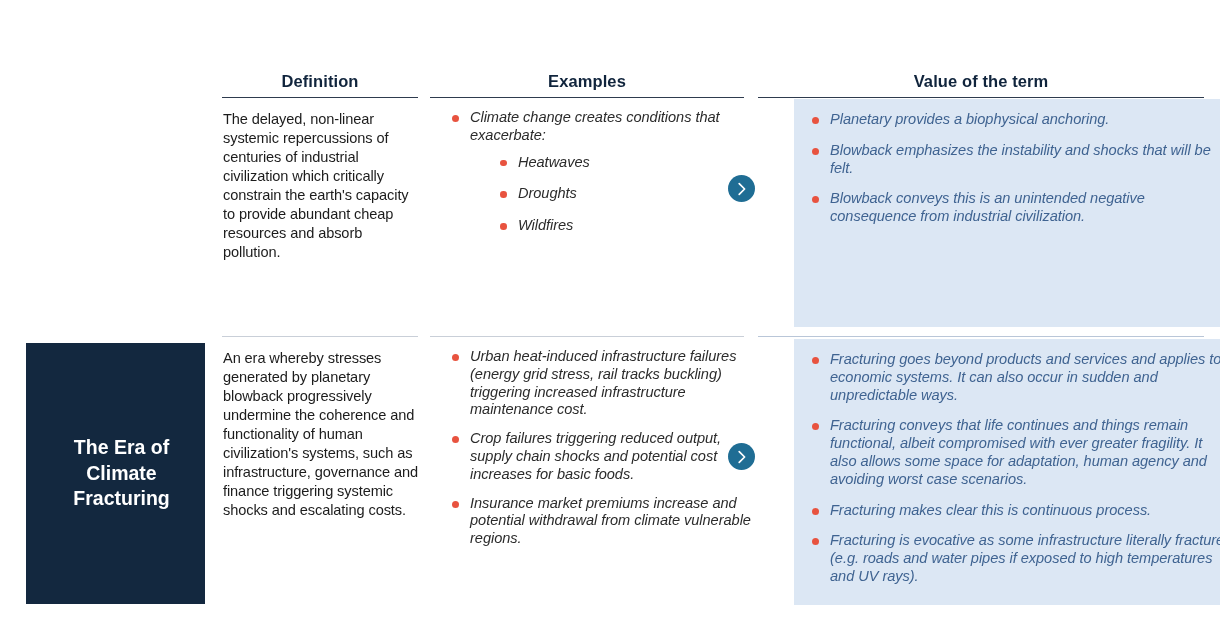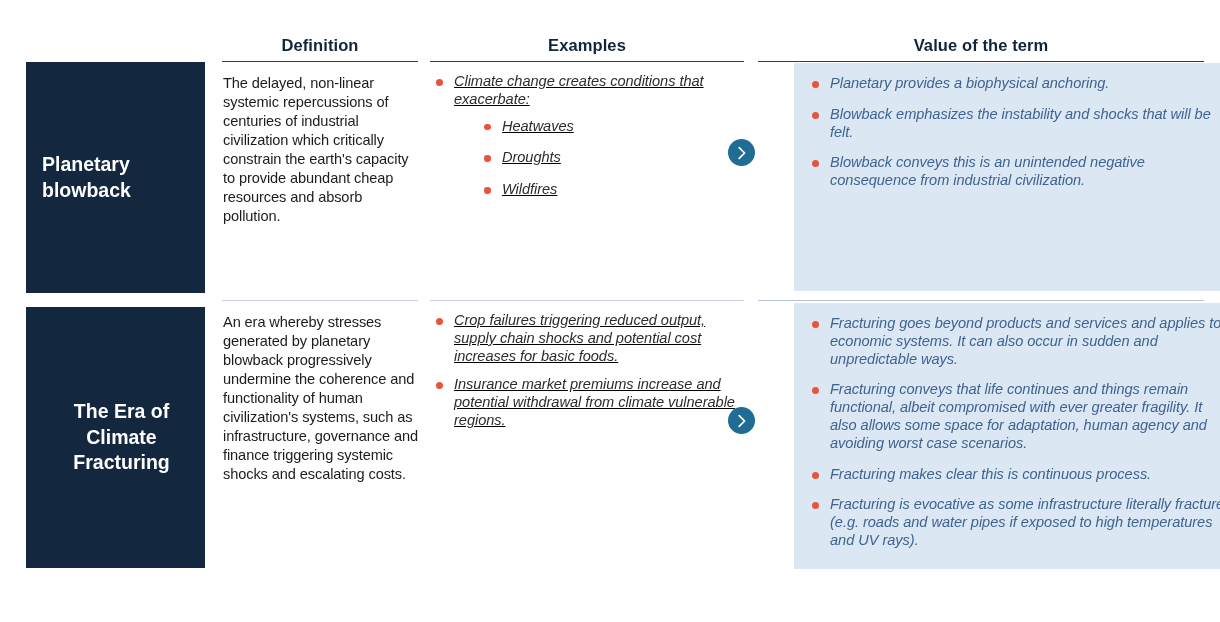--- a/index.html
+++ b/index.html
@@ -2,21 +2,21 @@
 <html><head>
 <meta charset="utf-8">
 <style>
   * { box-sizing: border-box; margin: 0; padding: 0; }
   html, body {
     width: 1220px; height: 622px;
     background: #ffffff;
     font-family: "Liberation Sans", sans-serif;
     overflow: hidden;
   }
-  .slide { position: relative; width: 1220px; height: 462px; background: #ffffff; }
+  .slide { position: relative; width: 1220px; height: 462px; background: #ffffff; margin-top: 36px; }
 
   
   .col-header {
     position: absolute;
     font-size: 16.5px;
     font-weight: bold;
     color: #10243c;
     text-align: center;
     letter-spacing: .1px;
   }
@@ -71,23 +71,22 @@
     line-height: 1.30;
     color: #1c1c1c;
     letter-spacing: -0.1px;
   }
   .def-1 { top: 74px; }
   .def-2 { top: 313px; }
 
   
   .examples {
     position: absolute;
-    left: 428px;
+    left: 444px;
     width: 310px;
-    text-decoration: underline;
   }
   .ex-1 { top: 73px; }
   .ex-2 { top: 312px; }
 
   
   .value-panel {
     position: absolute;
     left: 794px;
     width: 446px;
     background: #dce7f4;
@@ -171,23 +170,20 @@
   <div class="col-header hdr-value">Value of the term</div>
 
   <div class="hdr-rule rule-definition"></div>
   <div class="hdr-rule rule-examples"></div>
   <div class="hdr-rule rule-value"></div>
 
   <div class="row2-rule r2-definition"></div>
   <div class="row2-rule r2-examples"></div>
   <div class="row2-rule r2-value"></div>
 
-  <div class="term-box term-box-1">
-    <span>Planetary blowback</span>
-  </div>
 
   <div class="definition def-1">The delayed, non-linear systemic repercussions of centuries of industrial civilization which critically constrain the earth's capacity to provide abundant cheap resources and absorb pollution.</div>
 
   <div class="examples ex-1">
     <ul class="blist">
       <li>
         <span>Climate change creates conditions that exacerbate:</span>
         <ul class="sublist">
           <li><span>Heatwaves</span></li>
           <li><span>Droughts</span></li>
@@ -212,20 +208,21 @@
   </div>
 
   <div class="term-box term-box-2">
     <span>The Era of Climate Fracturing</span>
   </div>
 
   <div class="definition def-2">An era whereby stresses generated by planetary blowback progressively undermine the coherence and functionality of human civilization's systems, such as infrastructure, governance and finance triggering systemic shocks and escalating costs.</div>
 
   <div class="examples ex-2">
     <ul class="blist">
+      <li><span>Urban heat-induced infrastructure failures (energy grid stress, rail tracks buckling) triggering increased infrastructure maintenance cost.</span></li>
       <li><span>Crop failures triggering reduced output, supply chain shocks and potential cost increases for basic foods.</span></li>
       <li><span>Insurance market premiums increase and potential withdrawal from climate vulnerable regions.</span></li>
     </ul>
   </div>
 
   <div class="chev chev-2">
     <svg width="12" height="14" viewBox="0 0 12 14" aria-hidden="true">
       <path d="M3.2 1.6 L8.6 7 L3.2 12.4" fill="none" stroke="#ffffff" stroke-width="1.7" stroke-linecap="round" stroke-linejoin="round"></path>
     </svg>
   </div>

